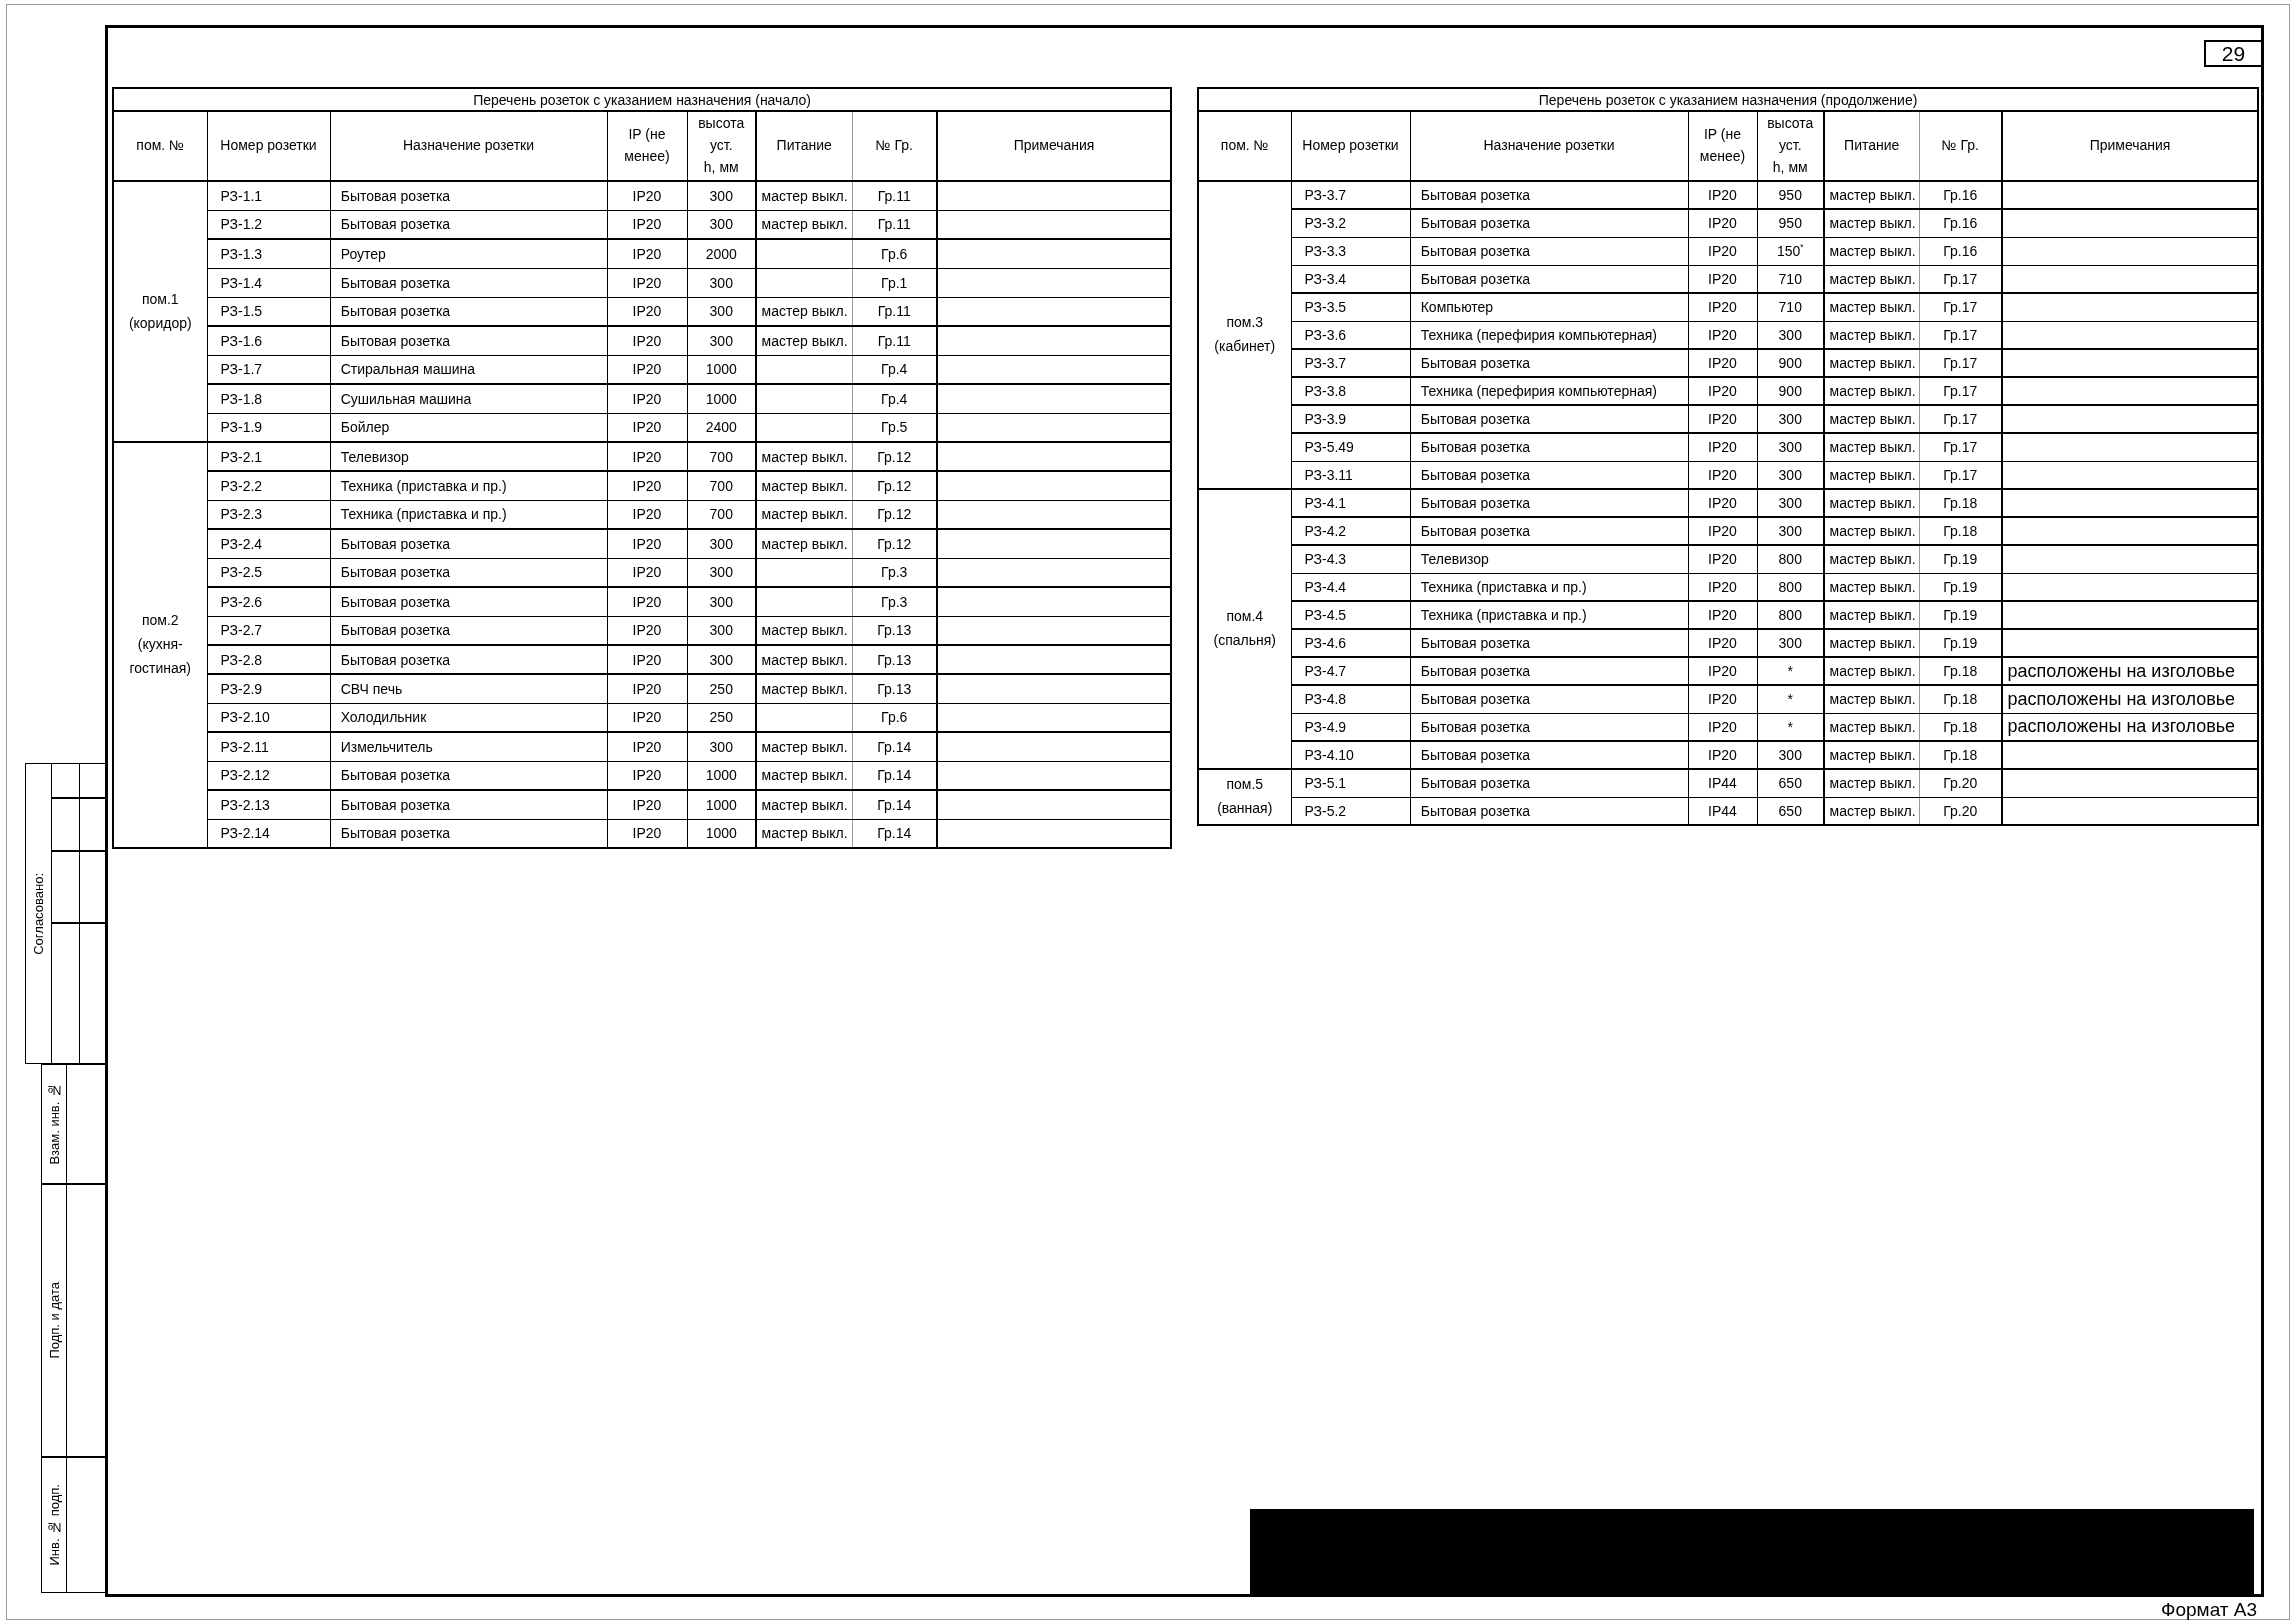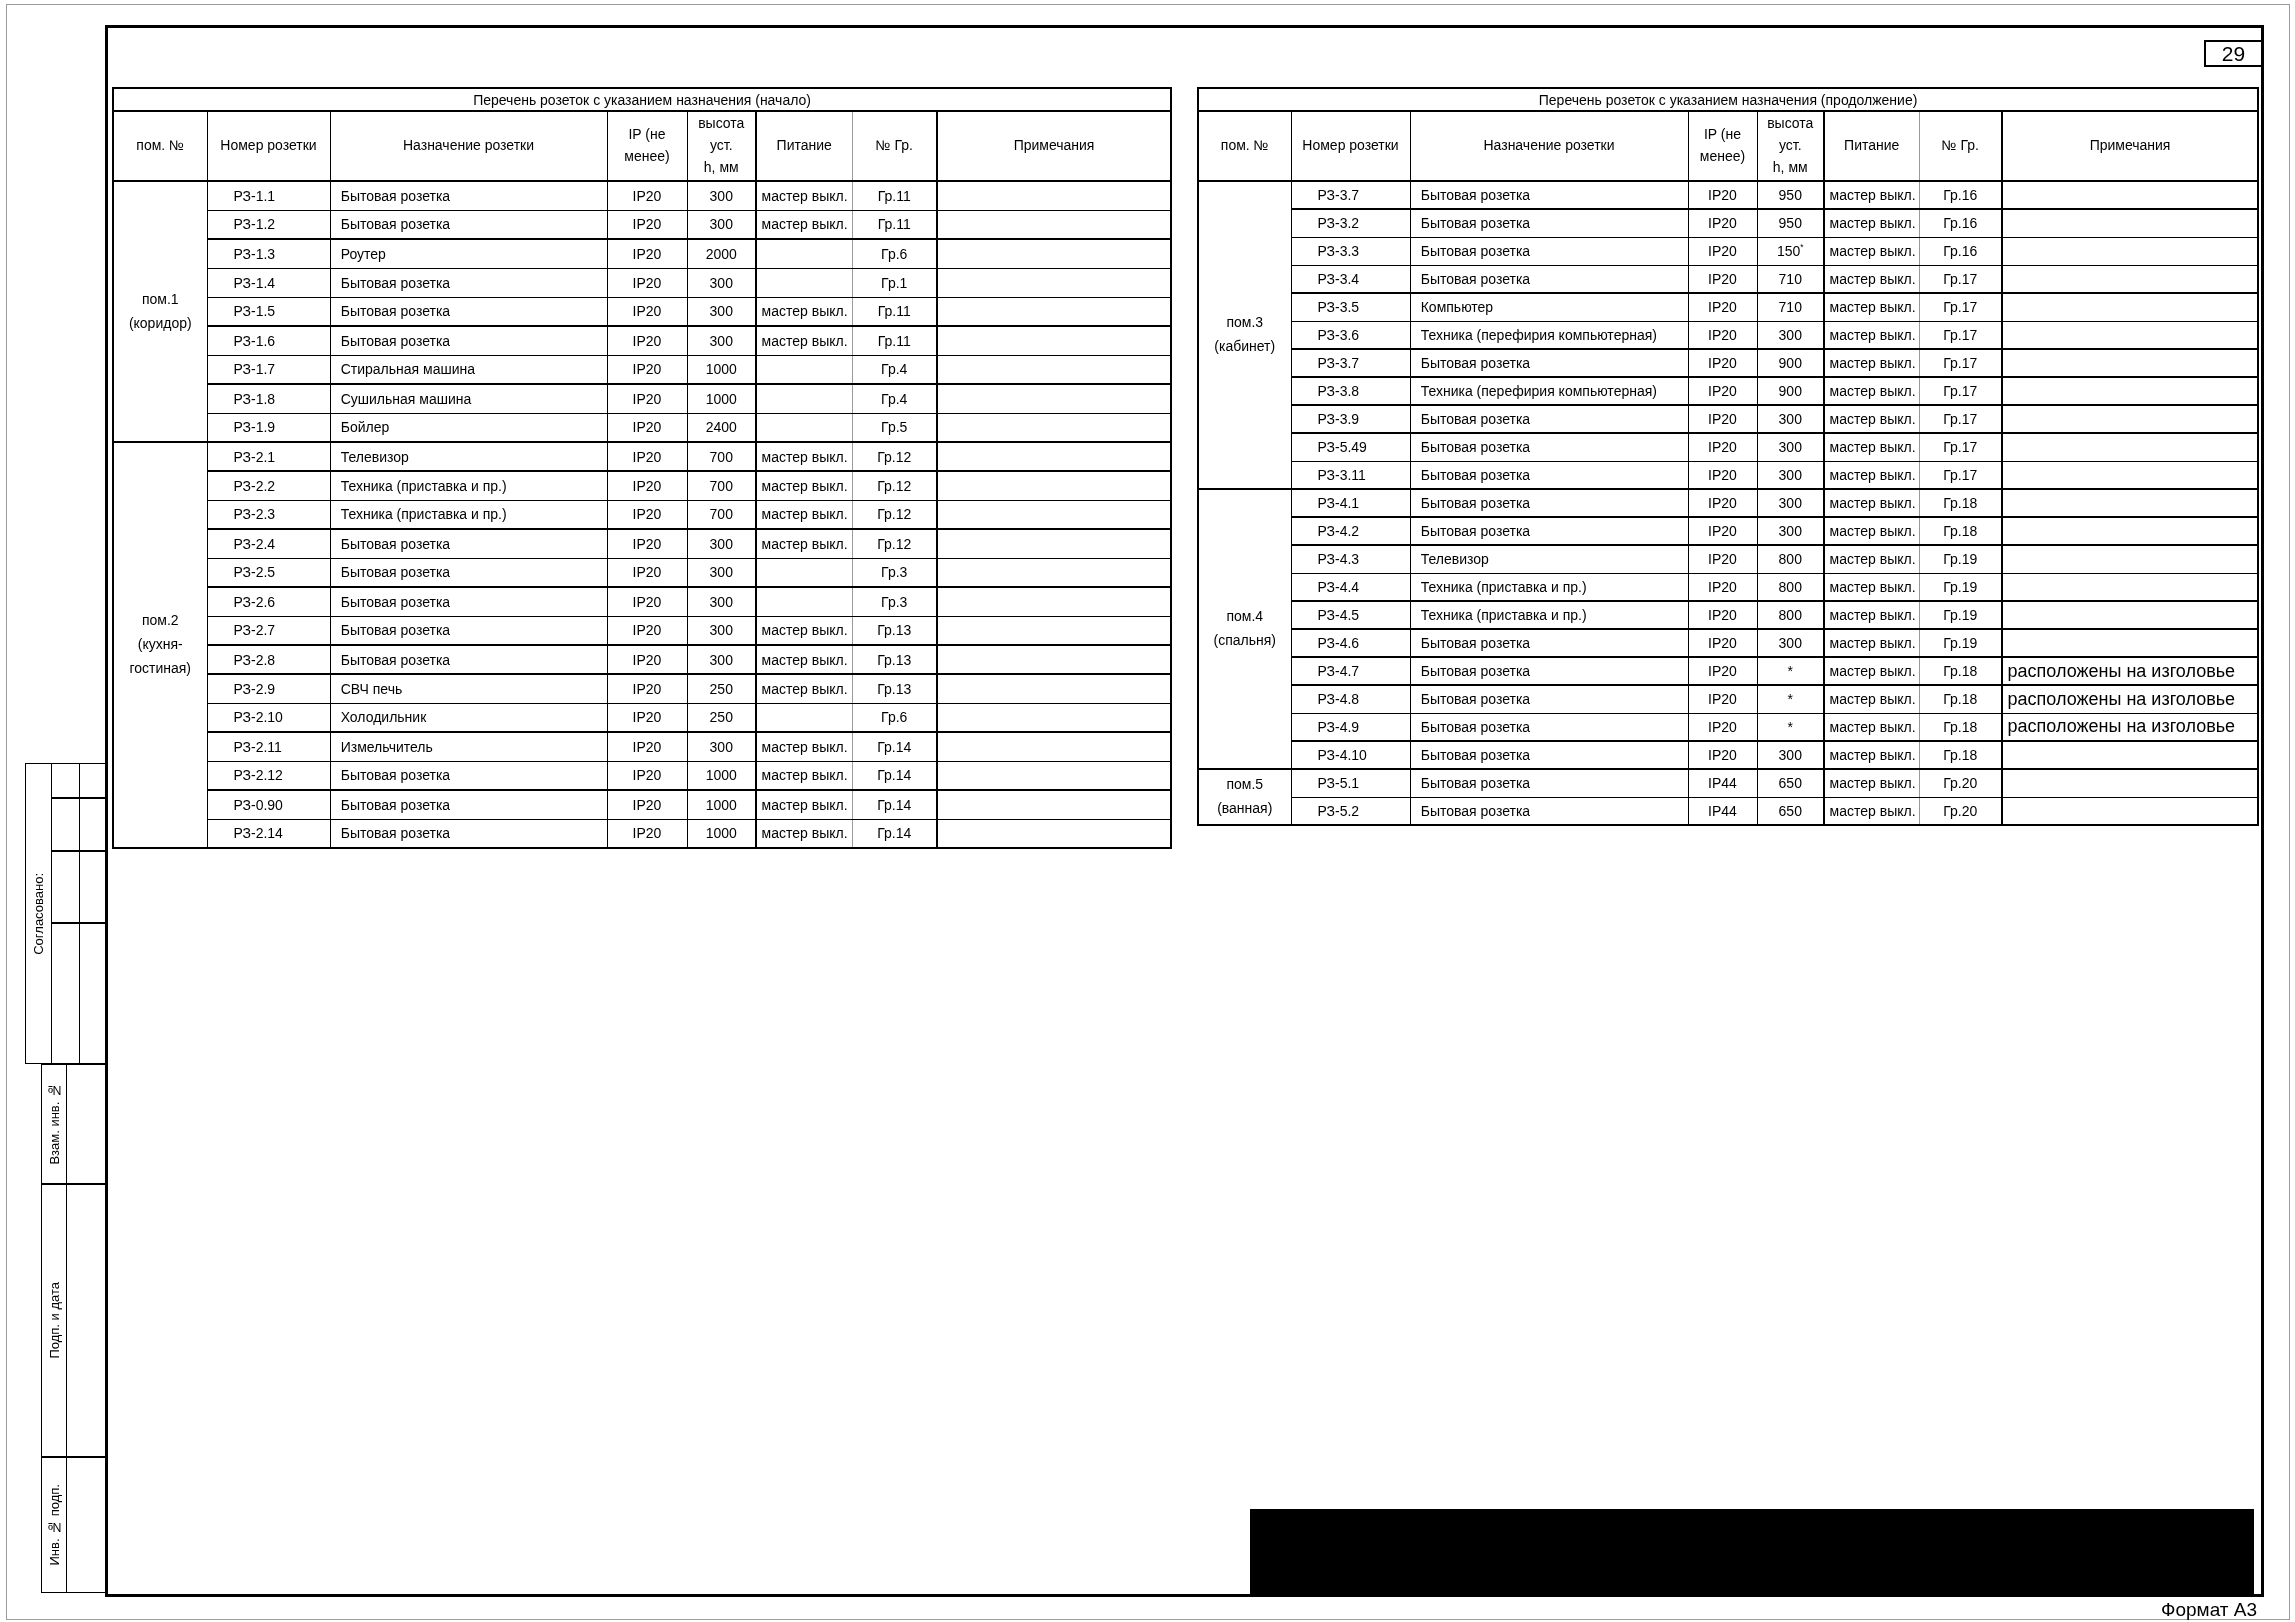--- a/index.html
+++ b/index.html
@@ -54,21 +54,21 @@
   .c6{border-left:0.9px solid #9b9b9b;}
   .c7{border-left:2.3px solid #000;}
   
   tr.thin  > td{border-bottom:0.9px solid #000;}
   tr.thick > td{border-bottom:2.3px solid #000;}
   tr.secend> td{border-bottom:2.8px solid #000;}
   .sheet-table td.room-cell{
     text-align:center;white-space:pre-line;line-height:1.7;
     border-bottom:2.8px solid #000;
   }
-  td.c1{text-align:left;padding-left:26px;}
+  td.c1{text-align:left;padding-left:13px;}
   td.c2{text-align:left;padding-left:10.2px;}
   td.c3,td.c4,td.c6{text-align:center;}
   td.c5{text-align:left;padding-left:4.6px;}
   td.c7{text-align:left;padding-left:4.6px;font-size:18px;margin-left:32px;}
   td sup{font-size:8.3px;line-height:0;}
   
   .side-box{position:absolute;border:1.9px solid #000;box-sizing:border-box;background:#fff;}
   .sogl-box{left:24.5px;top:763px;width:81px;height:301px;}
   .sogl-label-col{position:absolute;left:0;top:0;width:26px;height:100%;
     border-right:1.9px solid #000;box-sizing:border-box;
@@ -319,21 +319,21 @@
         <tr class="thick">
           <td class="c1">РЗ-2.12</td>
           <td class="c2">Бытовая розетка</td>
           <td class="c3">IP20</td>
           <td class="c4">1000</td>
           <td class="c5">мастер выкл.</td>
           <td class="c6">Гр.14</td>
           <td class="c7"></td>
         </tr>
         <tr class="thin">
-          <td class="c1">РЗ-0.90</td>
+          <td class="c1">РЗ-2.13</td>
           <td class="c2">Бытовая розетка</td>
           <td class="c3">IP20</td>
           <td class="c4">1000</td>
           <td class="c5">мастер выкл.</td>
           <td class="c6">Гр.14</td>
           <td class="c7"></td>
         </tr>
         <tr class="secend">
           <td class="c1">РЗ-2.14</td>
           <td class="c2">Бытовая розетка</td>

